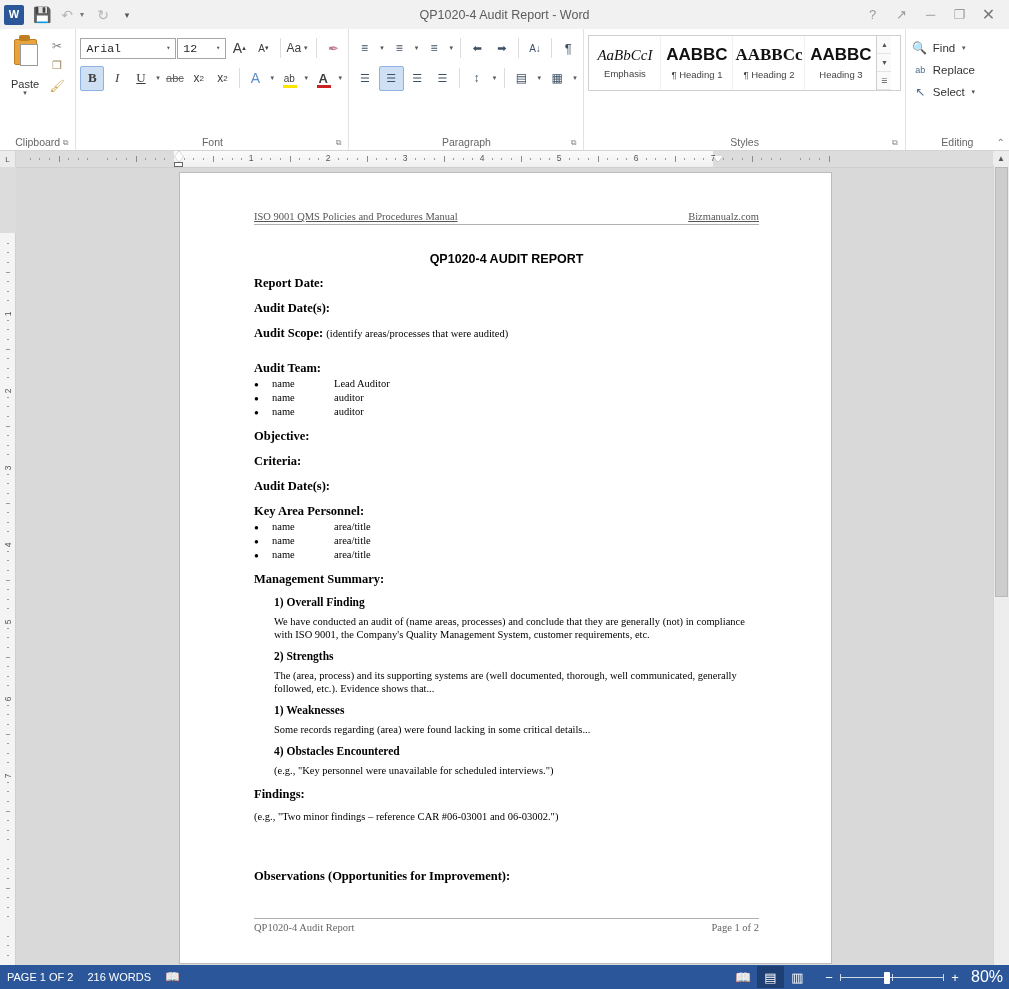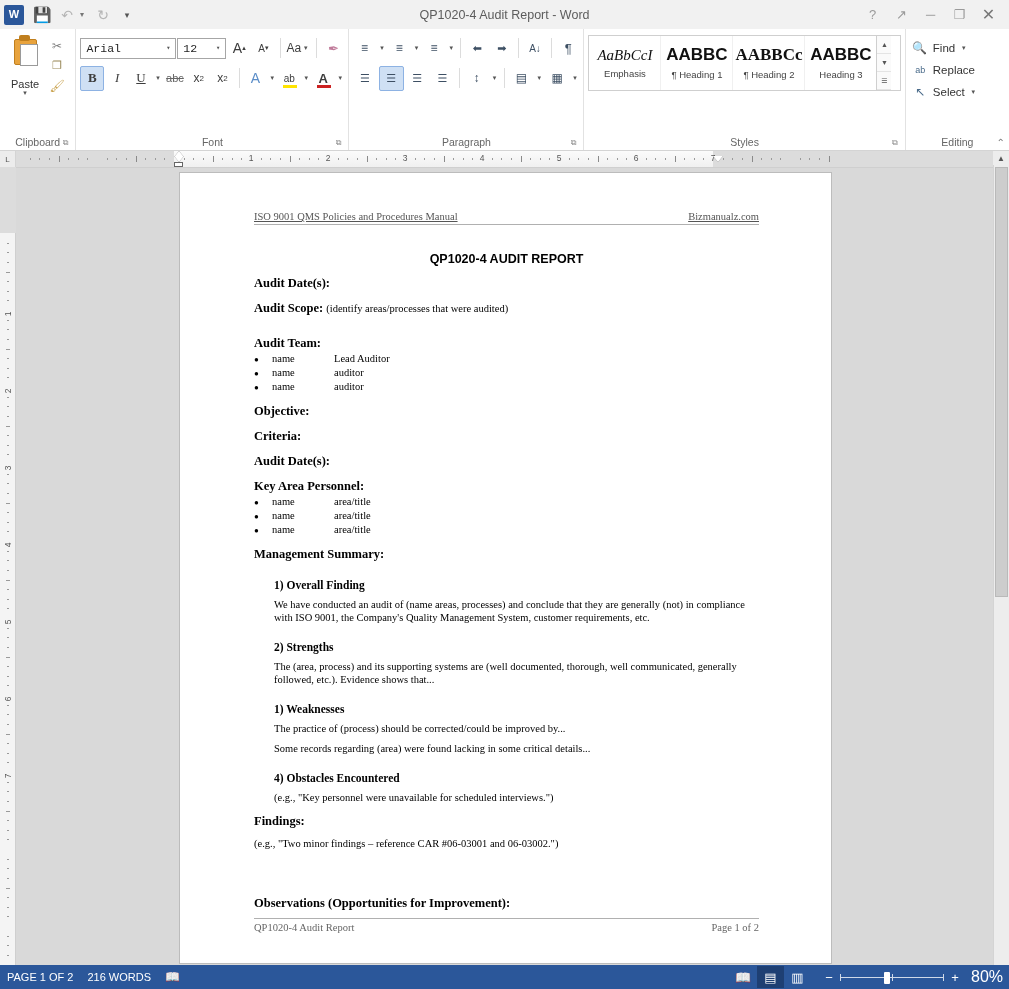--- a/index.html
+++ b/index.html
@@ -388,21 +388,21 @@
     font-family: "Liberation Serif", serif;
     font-size: 10.5px; color: #000;
     display: flex; align-items: baseline;
     line-height: 13px;
   }
   .bullets li .bu { width: 18px; font-size: 8px; }
   .bullets li .c1 { width: 62px; }
   .sub-h {
     font-family: "Liberation Serif", serif;
     font-weight: bold; font-size: 11.5px;
-    margin-top: 17px; margin-left: 20px; color: #000;
+    margin-top: 9px; margin-left: 20px; color: #000;
   }
   .sub-p {
     font-family: "Liberation Serif", serif;
     font-size: 10.5px; line-height: 13px;
     margin-top: 7px; margin-left: 20px; color: #000;
   }
   .body-p {
     font-family: "Liberation Serif", serif;
     font-size: 10.5px; line-height: 13px;
     margin-top: 8px; color: #000;
@@ -858,20 +858,23 @@
         <div class="doc">
 
           <div class="doc-header">
             <span>ISO 9001 QMS Policies and Procedures Manual</span>
             <span>Bizmanualz.com</span>
           </div>
 
           <div class="doc-title">QP1020-4 AUDIT REPORT</div>
 
           <div class="fld">
+            <span>Report Date:</span>
+          </div>
+          <div class="fld">
             <span>Audit Date(s):</span>
           </div>
           <div class="fld">
             <span>Audit Scope:</span>
             <span class="hint">(identify areas/processes that were audited)</span>
           </div>
 
           <div class="fld" style="margin-top:20px">Audit Team:</div>
           <ul class="bullets">
             <li>
@@ -916,21 +919,20 @@
 
           <div class="fld">Management Summary:</div>
 
           <div class="sub-h">1) Overall Finding</div>
           <div class="sub-p">We have conducted an audit of (name areas, processes) and conclude that they are generally (not) in compliance with ISO 9001, the Company's Quality Management System, customer requirements, etc.</div>
 
           <div class="sub-h">2) Strengths</div>
           <div class="sub-p">The (area, process) and its supporting systems are (well documented, thorough, well communicated, generally followed, etc.).  Evidence shows that...</div>
 
           <div class="sub-h">1) Weaknesses</div>
-          <div class="sub-p">The practice of (process) should be corrected/could be improved by...</div>
           <div class="sub-p">Some records regarding (area) were found lacking in some critical details...</div>
 
           <div class="sub-h">4) Obstacles Encountered</div>
           <div class="sub-p">(e.g., "Key personnel were unavailable for scheduled interviews.")</div>
 
           <div class="fld">Findings:</div>
           <div class="body-p">(e.g., "Two minor findings – reference CAR #06-03001 and 06-03002.")</div>
 
           <div class="fld" style="margin-top:46px">Observations (Opportunities for Improvement):</div>
         </div>

